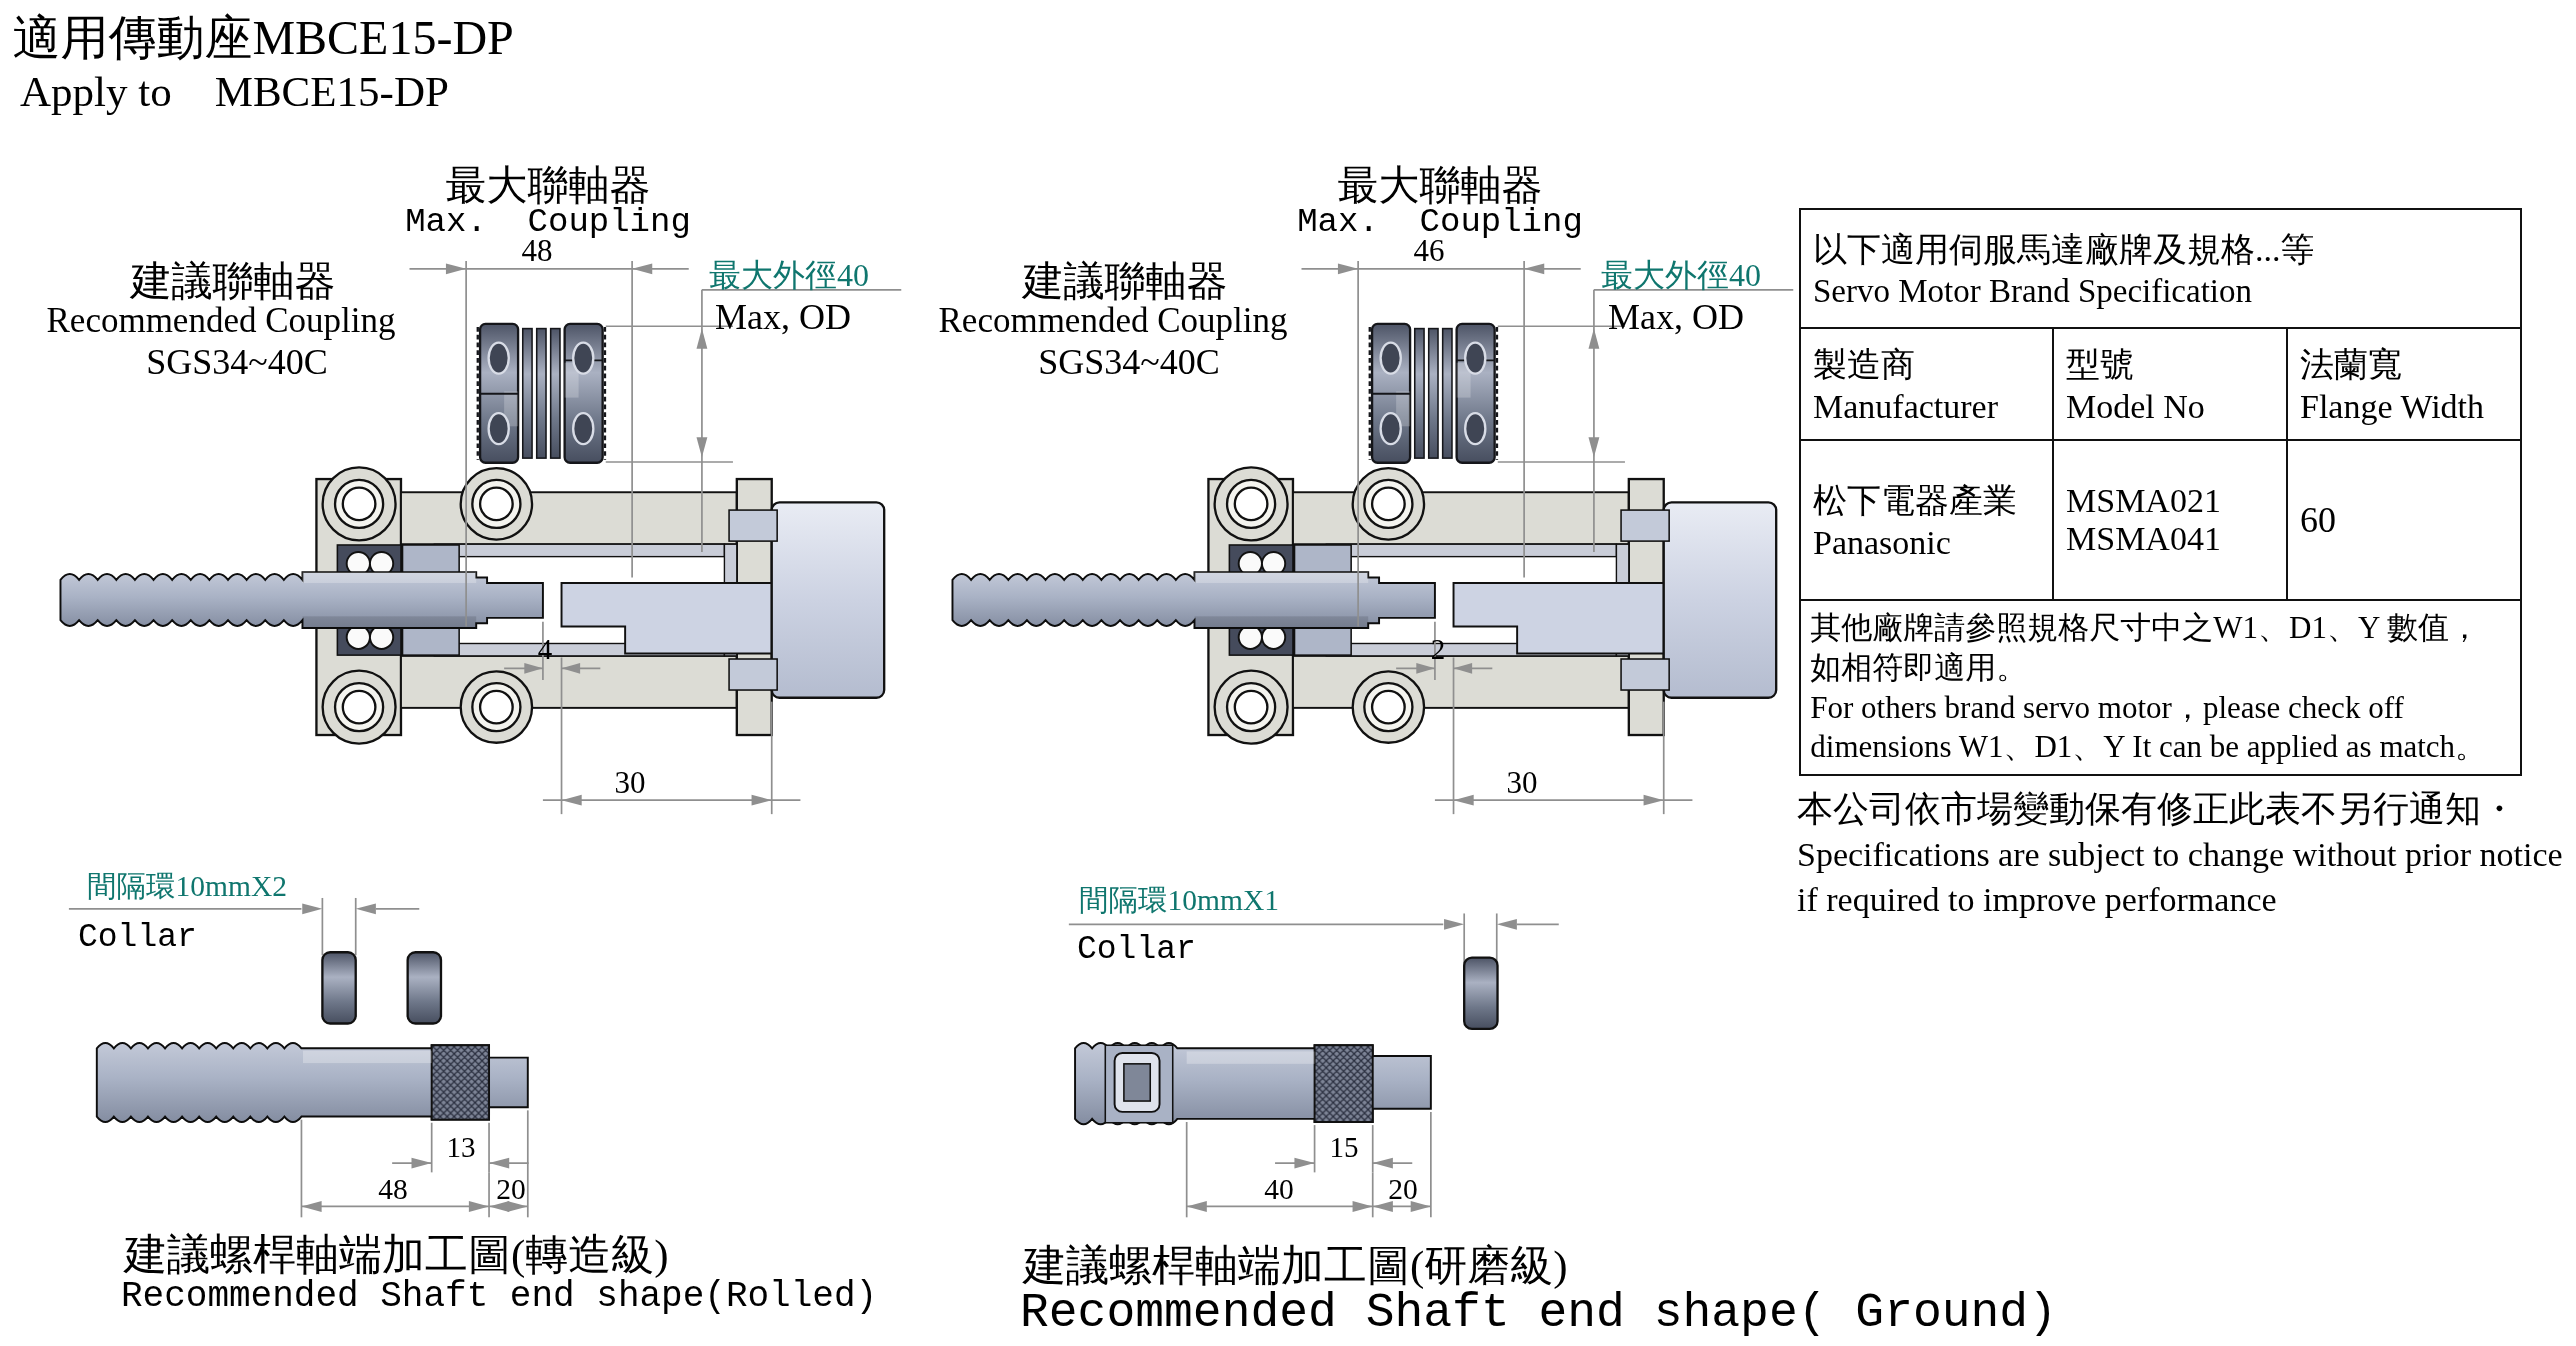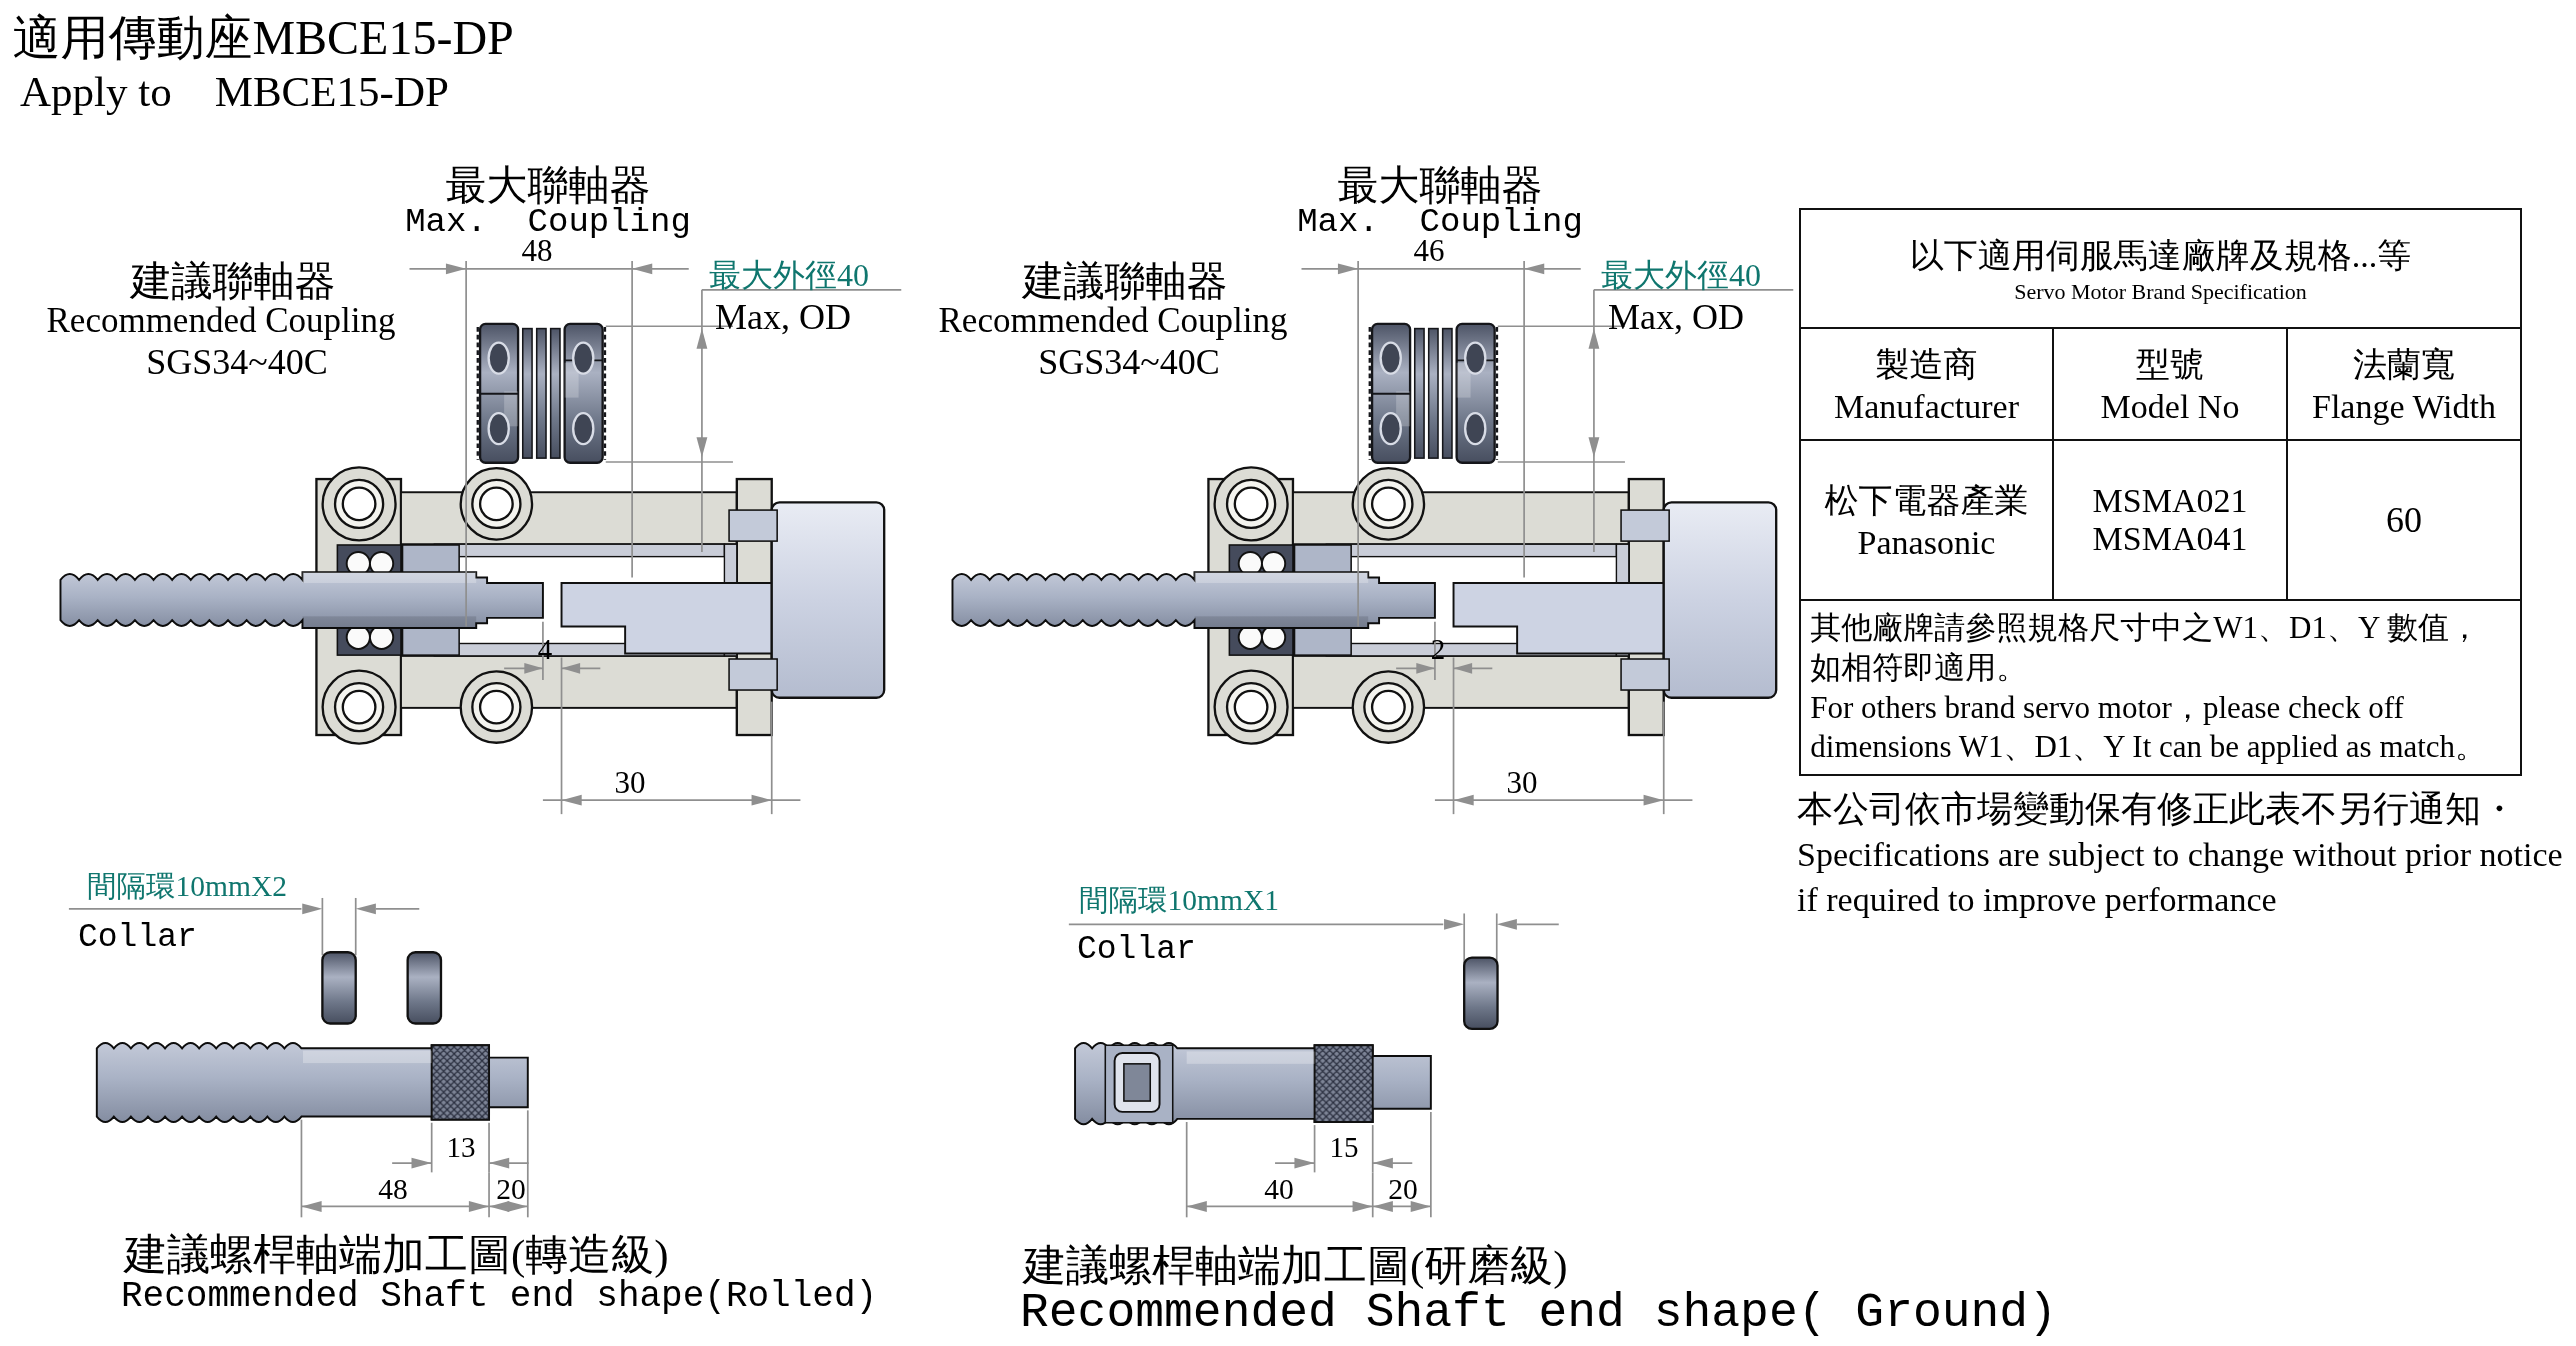--- a/index.html
+++ b/index.html
@@ -7,23 +7,23 @@
           font-family:"Liberation Serif","DejaVu Serif",serif;color:#000;}
   .abs{position:absolute;white-space:pre;}
   .ctr{transform:translateX(-50%);}
   .zh{font-family:"Liberation Serif","DejaVu Serif",serif;}
   .mono{font-family:"Liberation Mono","DejaVu Sans Mono",monospace;}
   .dim{color:#000000;}
   .gray{color:#0f766e;}
   svg{position:absolute;overflow:visible;}
   
   #spec-table{position:absolute;left:1799px;top:208px;border-collapse:collapse;table-layout:fixed;}
-  #spec-table td{border:2.3px solid #111;text-align:center;vertical-align:middle;padding:12px;}
+  #spec-table td{border:2.3px solid #111;text-align:left;vertical-align:middle;padding:12px;}
   #spec-table .tt-zh{font-size:34px;}
-  #spec-table .tt-en{font-size:22px;}
+  #spec-table .tt-en{font-size:33px;}
   #spec-table .ch-zh{font-size:34px;}
   #spec-table .ch-en{font-size:34px;}
   #spec-table .cell-zh{font-size:34px;}
   #spec-table .cell-en{font-size:34px;}
   .note-cell{text-align:left !important;padding:4.7px 9.3px !important;}
   .note-line{font-size:31px;line-height:1.28;white-space:pre;}
   .footer-line{font-size:35px;line-height:1.0;}
 </style>
 </head>
 <body>

